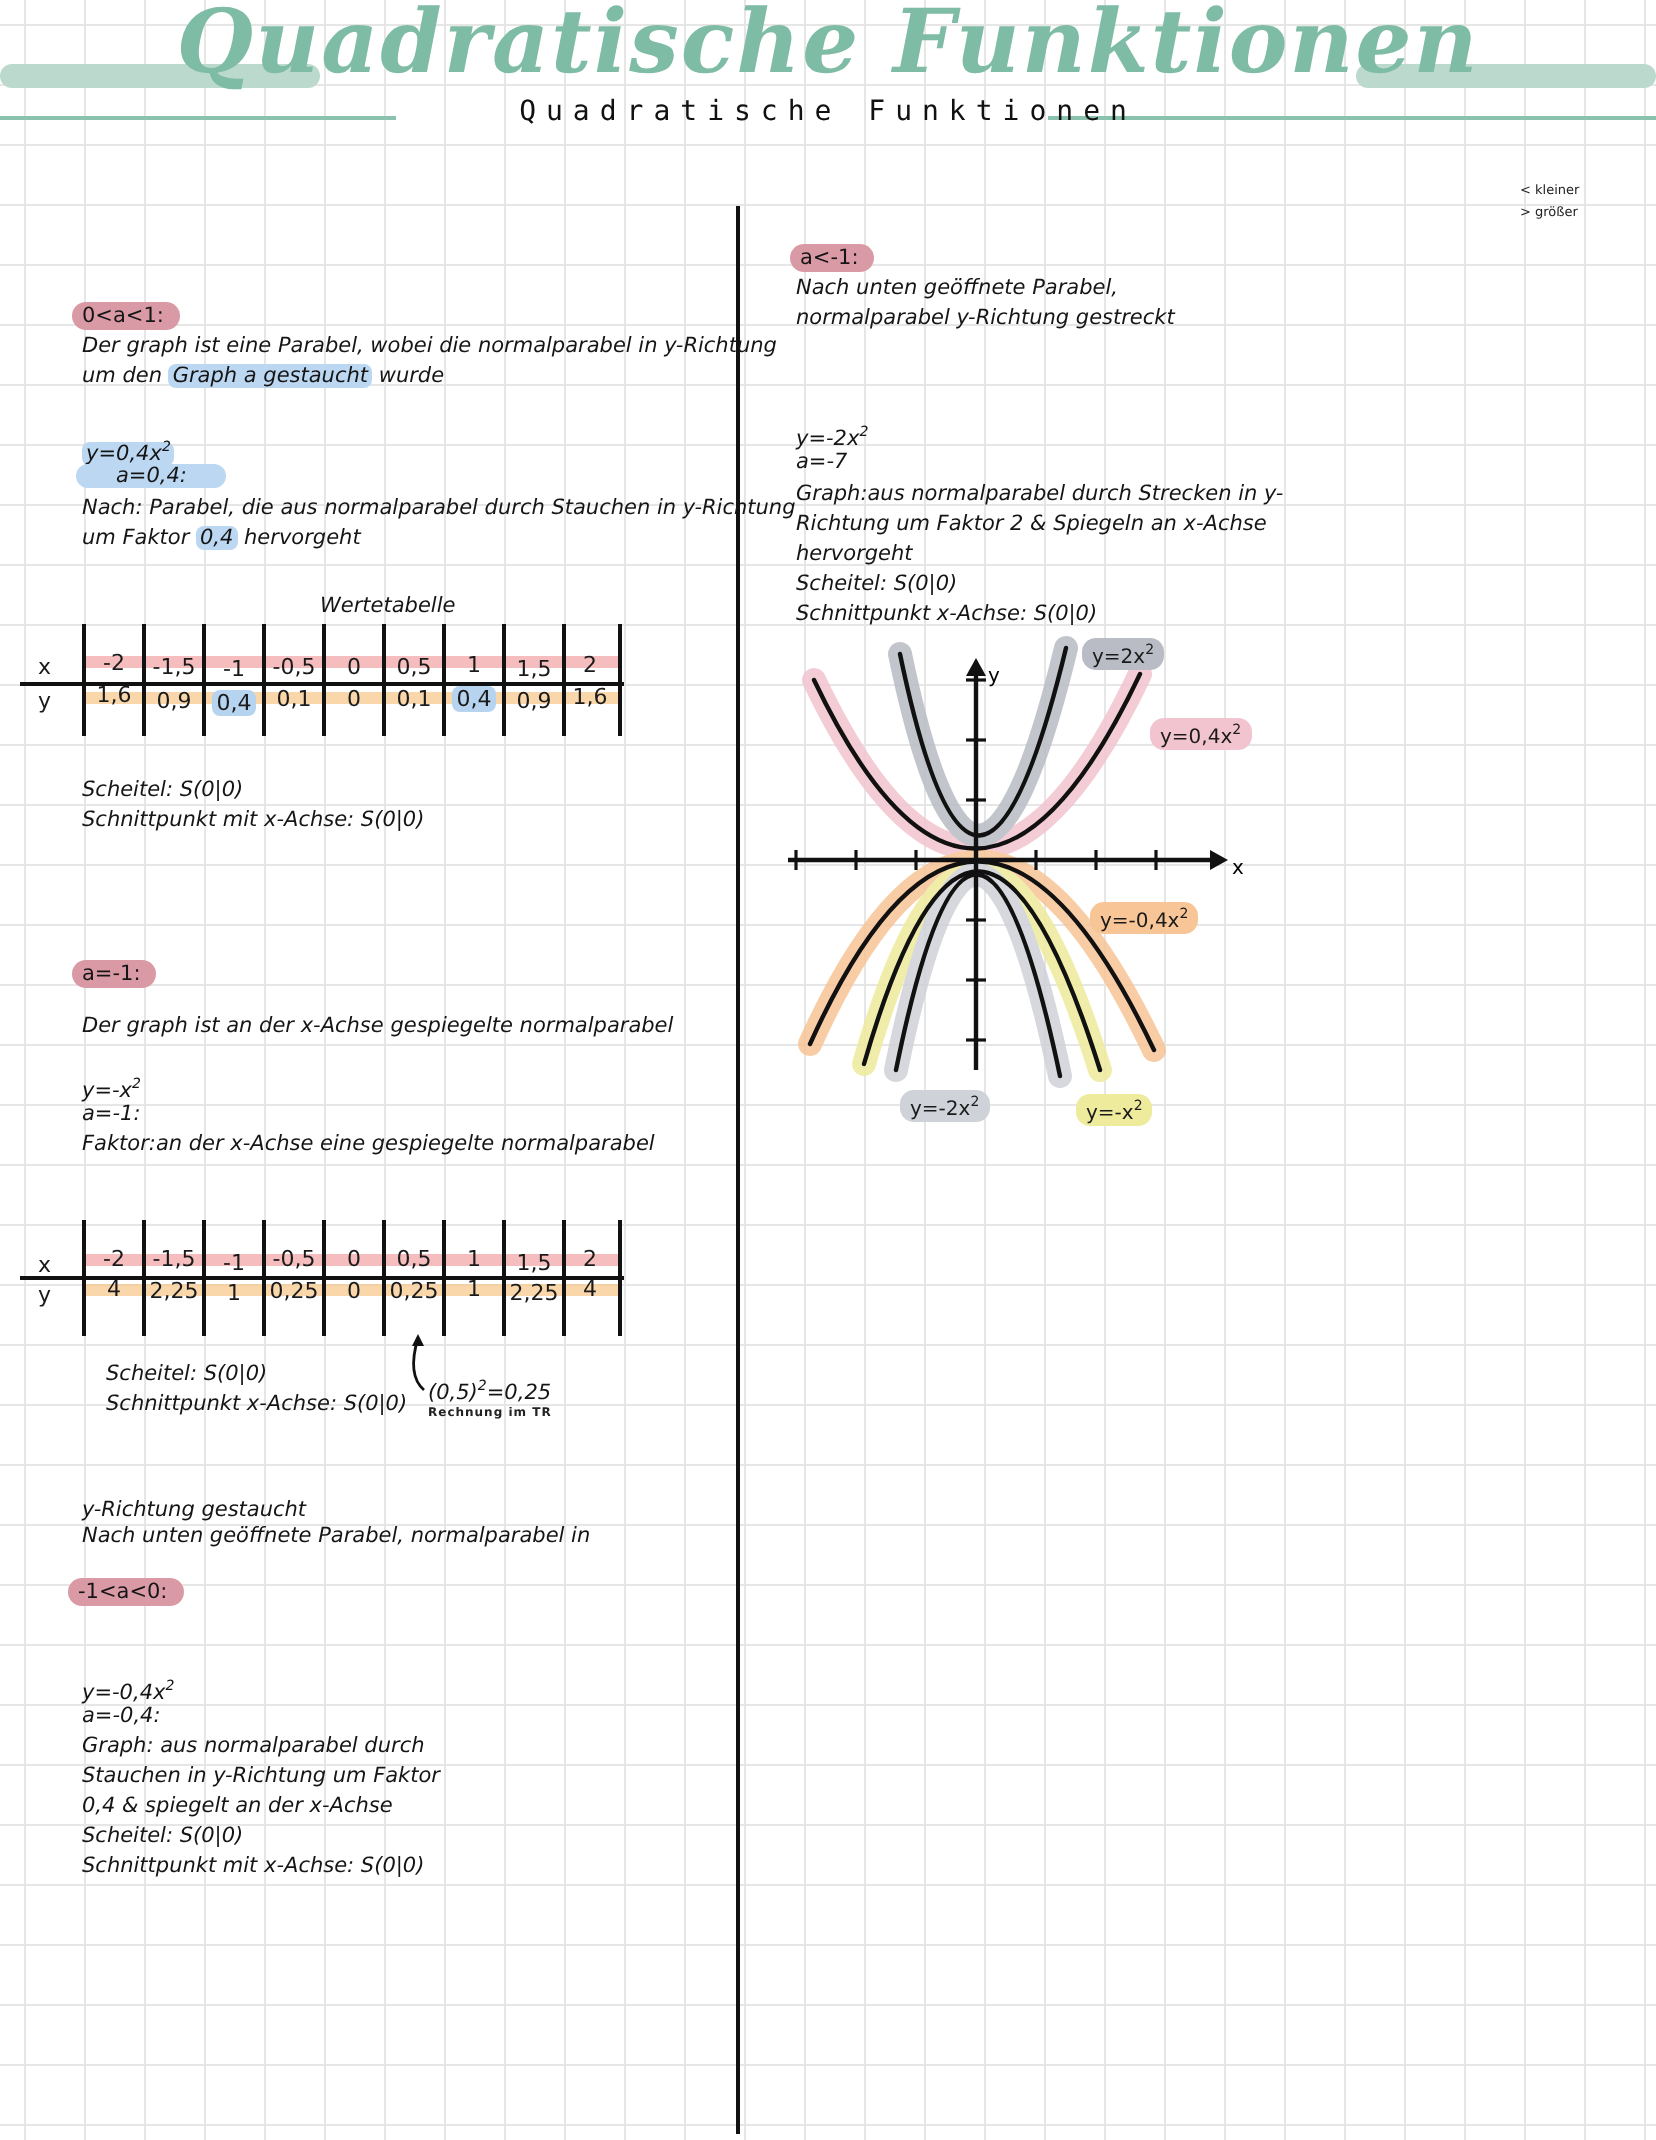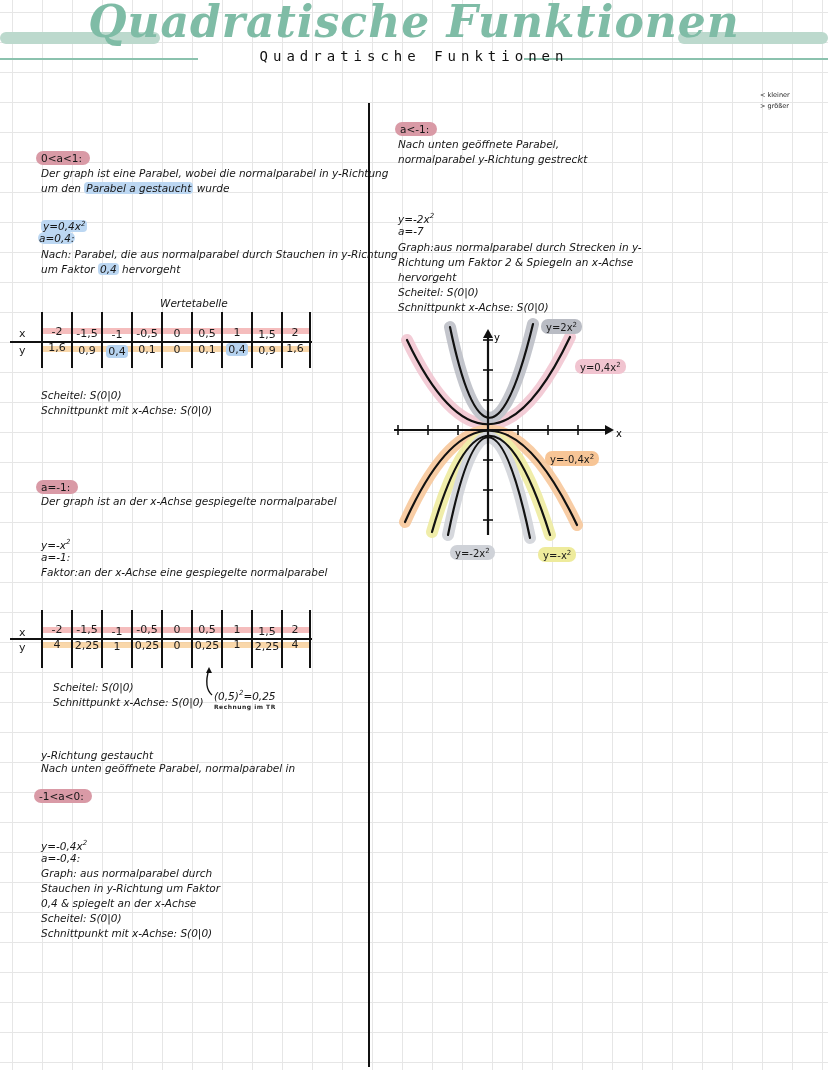--- a/index.html
+++ b/index.html
@@ -55,27 +55,27 @@
 
 <div class="divider"></div>
 
 <div class="tiny" style="left:760px;top:90px;">&lt; kleiner</div>
 <div class="tiny" style="left:760px;top:101px;">&gt; größer</div>
 
 <div>
   <div class="tag" style="left:36px;top:151px;">0&lt;a&lt;1:</div>
   <div class="t" style="left:41px;top:166px;">Der graph ist eine Parabel, wobei die normalparabel in y-Richtung</div>
   <div class="t" style="left:41px;top:181px;">
-    <span>um den </span><span class="hl-blue">Parabel a gestaucht</span><span> wurde</span>
+    <span>um den </span><span class="hl-blue">Graph a gestaucht</span><span> wurde</span>
   </div>
   <div class="t" style="left:41px;top:216px;">
     <span class="hl-blue"><span>y=0,4x</span><sup>2</sup></span>
   </div>
   <div class="t" style="left:38px;top:231px;">
-    <span class="hl-blue" style="padding:0 1px;border-radius:7px;">a=0,4:</span>
+    <span class="hl-blue" style="padding:0 20px;border-radius:7px;">a=0,4:</span>
   </div>
   <div class="t" style="left:41px;top:247px;">Nach: Parabel, die aus normalparabel durch Stauchen in y-Richtung</div>
   <div class="t" style="left:41px;top:262px;">
     <span>um Faktor </span><span class="hl-blue">0,4</span><span> hervorgeht</span>
   </div>
   <div class="t" style="left:160px;top:296px;">Wertetabelle</div>
 
   <div class="tbl" style="left:0;top:310px;width:320px;height:62px;">
     <div class="band" style="left:43px;top:18px;width:268px;background:#f2a7a7;"></div>
     <div class="band" style="left:43px;top:36px;width:268px;background:#f7c98e;"></div>
@@ -111,21 +111,21 @@
     <div class="cell" style="left:252px;top:34px;">0,9</div>
     <div class="cell" style="left:280px;top:32px;">1,6</div>
   </div>
 
   <div class="t" style="left:41px;top:388px;">Scheitel: S(0|0)</div>
   <div class="t" style="left:41px;top:403px;">Schnittpunkt mit x-Achse: S(0|0)</div>
 </div>
 
 <div>
   <div class="tag" style="left:36px;top:480px;">a=-1:</div>
-  <div class="t" style="left:41px;top:494px;">Der graph ist an der x-Achse gespiegelte normalparabel</div>
+  <div class="t" style="left:41px;top:506px;">Der graph ist an der x-Achse gespiegelte normalparabel</div>
   <div class="t" style="left:41px;top:535px;"><span>y=-x</span><sup>2</sup></div>
   <div class="t" style="left:41px;top:550px;">a=-1:</div>
   <div class="t" style="left:41px;top:565px;">Faktor:an der x-Achse eine gespiegelte normalparabel</div>
 
   <div class="tbl" style="left:0;top:608px;width:320px;height:62px;">
     <div class="band" style="left:43px;top:19px;width:268px;background:#f2a7a7;"></div>
     <div class="band" style="left:43px;top:34px;width:268px;background:#f7c98e;"></div>
     <div class="hline" style="left:10px;top:30px;width:302px;"></div>
     <div class="vline" style="left:41px;top:2px;height:58px;"></div>
     <div class="vline" style="left:71px;top:2px;height:58px;"></div>

